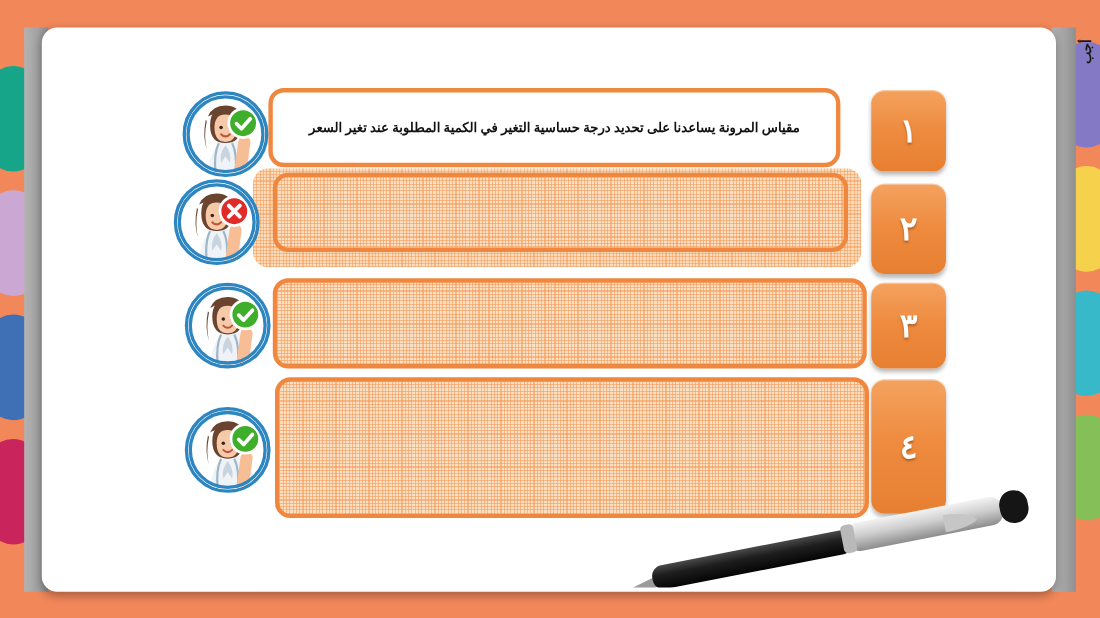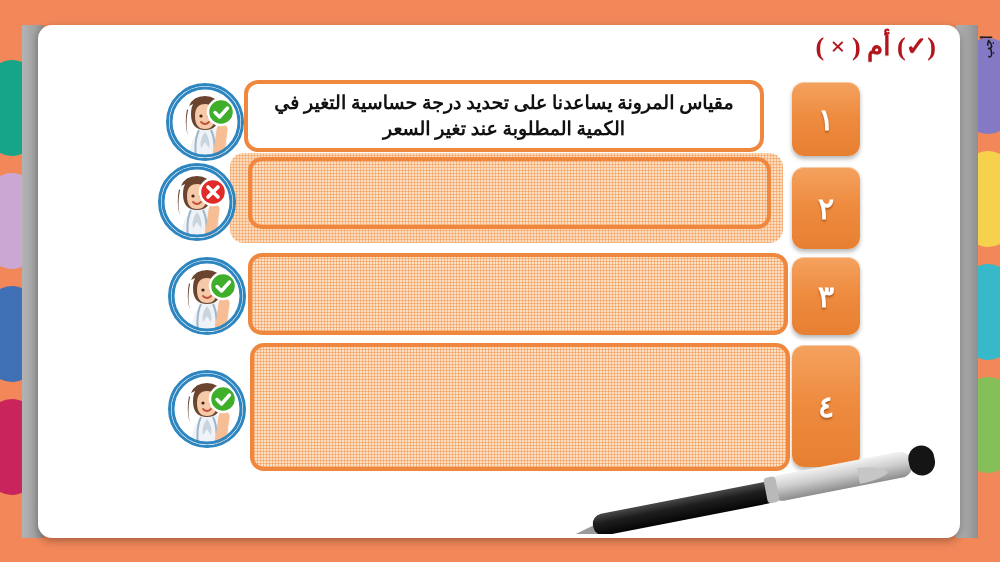--- a/index.html
+++ b/index.html
@@ -63,21 +63,21 @@
   .qbox{
     position:absolute;
     border:4px solid #F0873F;border-radius:14px;
     background:#ffffff;
     box-sizing:border-box;
     display:flex;align-items:center;justify-content:center;
   }
   .qtext{
     direction:rtl;text-align:center;
     font-family:"Liberation Serif", serif;
-    font-size:19px;font-weight:700;color:#111;line-height:1.38;
+    font-size:12px;font-weight:700;color:#111;line-height:1.38;
     padding:4px 14px;
   }
 
   
   .dotbox{
     position:absolute;box-sizing:border-box;
     border:4px solid #F0873F;border-radius:14px;
     background-color:#FCE0C4;
     background-image:
       repeating-linear-gradient(0deg, rgba(243,150,80,.55) 0 1px, rgba(255,255,255,0) 1px 3px),
@@ -118,21 +118,20 @@
   <div class="tab tab-right" style="top:264px; background:#37B9C9;"></div>
   <div class="tab tab-right" style="top:377px; background:#84C057;"></div>
 
   <div class="spine spine-left"></div>
   <div class="spine spine-right"></div>
 
   <div class="rot-label">أجب</div>
 
   <div class="page">
 
-    <div class="title">(✓) أم ( × )</div>
 
     <div class="row">
       <div class="numbtn" style="left:754px;top:57px;height:74px;">١</div>
       <div class="qbox" style="left:206px;top:55px;width:520px;height:72px;">
         <div class="qtext">مقياس المرونة يساعدنا على تحديد درجة حساسية التغير في الكمية المطلوبة عند تغير السعر</div>
       </div>
       <div class="avatar" style="left:128px;top:58px;">
         <svg viewBox="0 0 72 72">
           <circle cx="36" cy="36" r="35" fill="#fff"></circle>
           <g>

